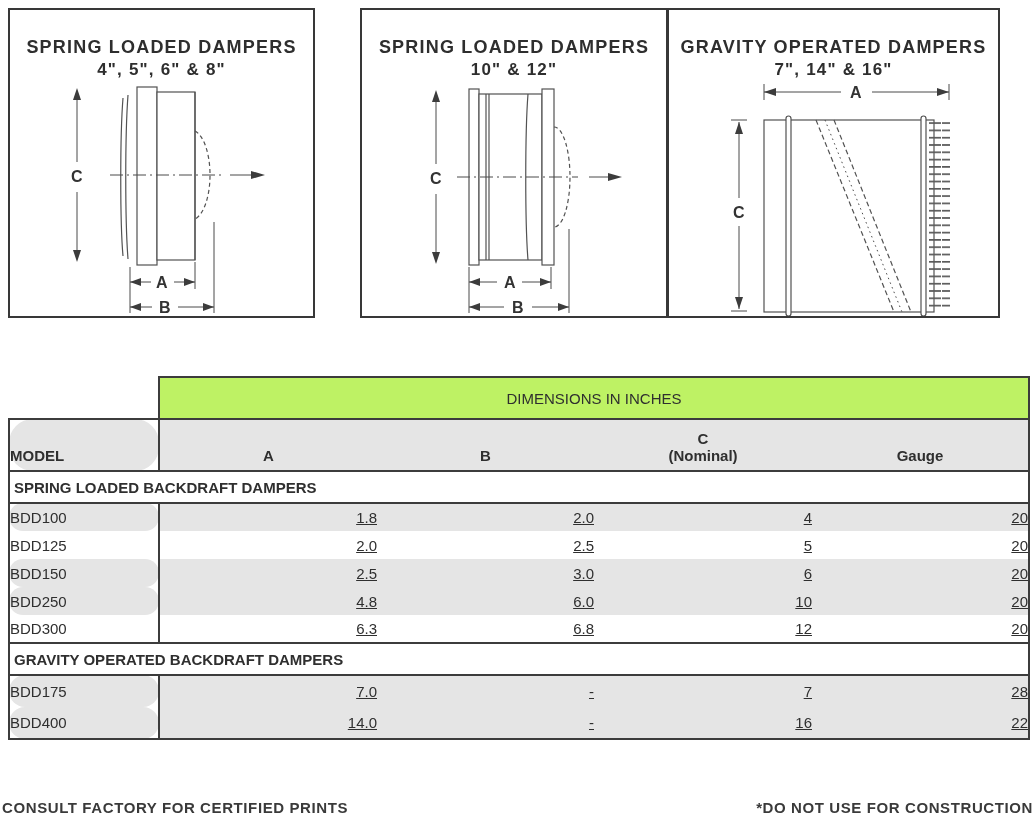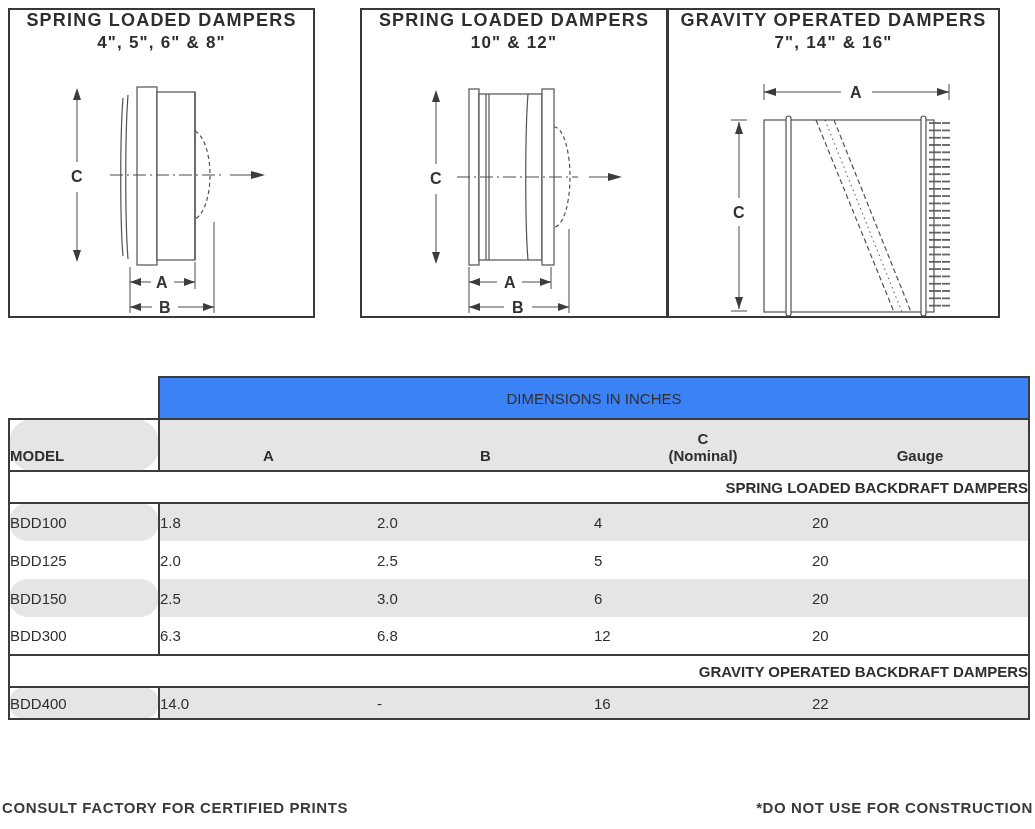--- a/index.html
+++ b/index.html
@@ -1,47 +1,47 @@
 <!DOCTYPE html>
 <html><head>
 <meta charset="utf-8">
 <style>
   html,body{margin:0;padding:0;background:#ffffff;}
   .canvas{position:relative;width:1035px;height:829px;background:#fff;overflow:hidden;
           font-family:"Liberation Sans",sans-serif;color:#2f2f2f;}
   
   .panel{position:absolute;top:8px;height:310px;border:2px solid #383838;background:#fff;box-sizing:border-box;}
   .tech{font-family:"Liberation Sans",sans-serif;font-weight:700;color:#2e2e2e;}
-  .ptitle{margin-top:0;text-align:center;font-size:18px;letter-spacing:1.2px;white-space:nowrap;}
+  .ptitle{margin-top:27px;text-align:center;font-size:18px;letter-spacing:1.2px;white-space:nowrap;}
   .psub{margin-top:2px;text-align:center;font-size:17px;letter-spacing:1.2px;white-space:nowrap;}
   .panel svg{display:block;position:absolute;left:0;bottom:0;}
   .stk{stroke:#525252;stroke-width:1.2;fill:none;}
   .stkw{stroke:#525252;stroke-width:1.2;fill:#ffffff;}
   .dim{stroke:#4a4a4a;stroke-width:1;fill:none;}
   .ah{fill:#3c3c3c;stroke:none;}
   .dimtxt{font-family:"Liberation Sans",sans-serif;font-weight:700;font-size:16px;fill:#333;letter-spacing:.5px;}
   .dash{stroke-dasharray:4 3;}
   .cline{stroke-dasharray:13 4 2 4;}
   
   table.dimtable{position:absolute;left:8px;top:376px;width:1020px;border-collapse:collapse;
         table-layout:fixed;font-size:15px;color:#2f2f2f;}
   table.dimtable td{padding:0;}
   td.blank{border:none;}
-  td.dims{border:2px solid #3c3c3c;text-align:center;height:40px;background:#3b82f6;}
+  td.dims{border:2px solid #3c3c3c;text-align:center;height:40px;background:#bef264;}
   tr.head td{background:#e5e5e5;border-top:2px solid #3c3c3c;border-bottom:2px solid #3c3c3c;
         font-weight:700;text-align:center;vertical-align:bottom;padding-bottom:6px;height:44px;line-height:1.15;}
   tr.head td.model-col{text-align:left;}
   td.model-col{border-left:2px solid #3c3c3c;padding-left:8px;text-align:left;border-radius:24px;}
   td.sep{border-left:2px solid #3c3c3c;}
   td.lastcol{border-right:2px solid #3c3c3c;}
-  tr.section td{border:2px solid #3c3c3c;font-weight:700;padding-left:16px;height:30px;background:#fff;text-align:right;}
-  tr.drow{height:38px;}
+  tr.section td{border:2px solid #3c3c3c;font-weight:700;padding-left:4px;height:30px;background:#fff;text-align:left;}
+  tr.drow{height:28px;}
   tr.drow.g32{height:32px;}
   tr.drow.shade td{background:#e5e5e5;}
-  tr.drow td.num{text-align:left;}
+  tr.drow td.num{text-align:right;text-decoration:underline;}
   tr.last td{border-bottom:2px solid #3c3c3c;}
   
   .footer{position:absolute;left:2px;top:799px;width:1031px;display:flex;justify-content:space-between;}
   .footer span{font-size:15px;letter-spacing:.6px;font-weight:700;color:#3a3a3a;}
 </style>
 </head>
 <body>
 
 <div class="canvas">
 
@@ -219,32 +219,46 @@
       <td class="num">5</td>
       <td class="num lastcol">20</td>
     </tr>
     <tr class="drow shade">
       <td class="model-col">BDD150</td>
       <td class="sep num">2.5</td>
       <td class="num">3.0</td>
       <td class="num">6</td>
       <td class="num lastcol">20</td>
     </tr>
+    <tr class="drow shade">
+      <td class="model-col">BDD250</td>
+      <td class="sep num">4.8</td>
+      <td class="num">6.0</td>
+      <td class="num">10</td>
+      <td class="num lastcol">20</td>
+    </tr>
     <tr class="drow">
       <td class="model-col">BDD300</td>
       <td class="sep num">6.3</td>
       <td class="num">6.8</td>
       <td class="num">12</td>
       <td class="num lastcol">20</td>
     </tr>
 
     <tr class="section">
       <td colspan="5">GRAVITY OPERATED BACKDRAFT DAMPERS</td>
     </tr>
 
+    <tr class="drow g32 shade">
+      <td class="model-col">BDD175</td>
+      <td class="sep num">7.0</td>
+      <td class="num">-</td>
+      <td class="num">7</td>
+      <td class="num lastcol">28</td>
+    </tr>
     <tr class="drow g32 shade last">
       <td class="model-col">BDD400</td>
       <td class="sep num">14.0</td>
       <td class="num">-</td>
       <td class="num">16</td>
       <td class="num lastcol">22</td>
     </tr>
   </tbody>
     </table>
 

